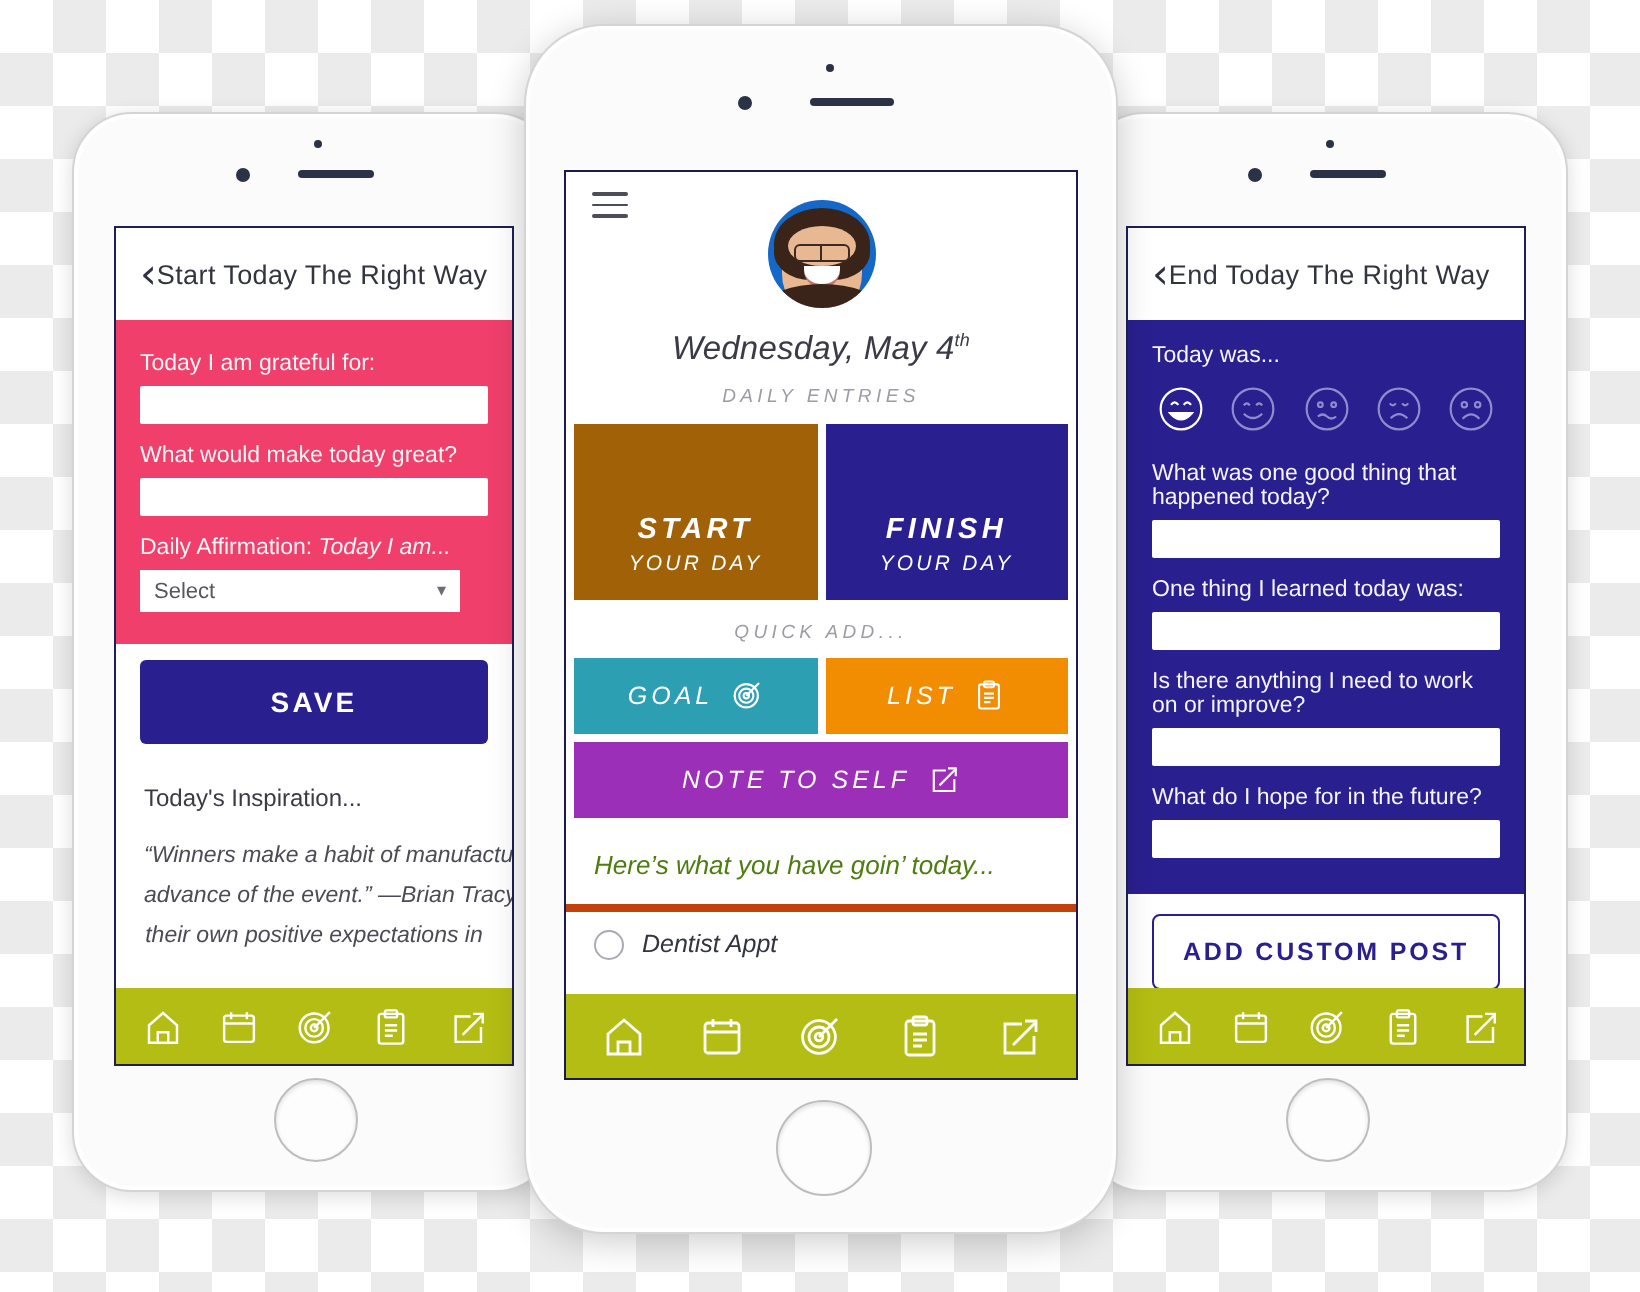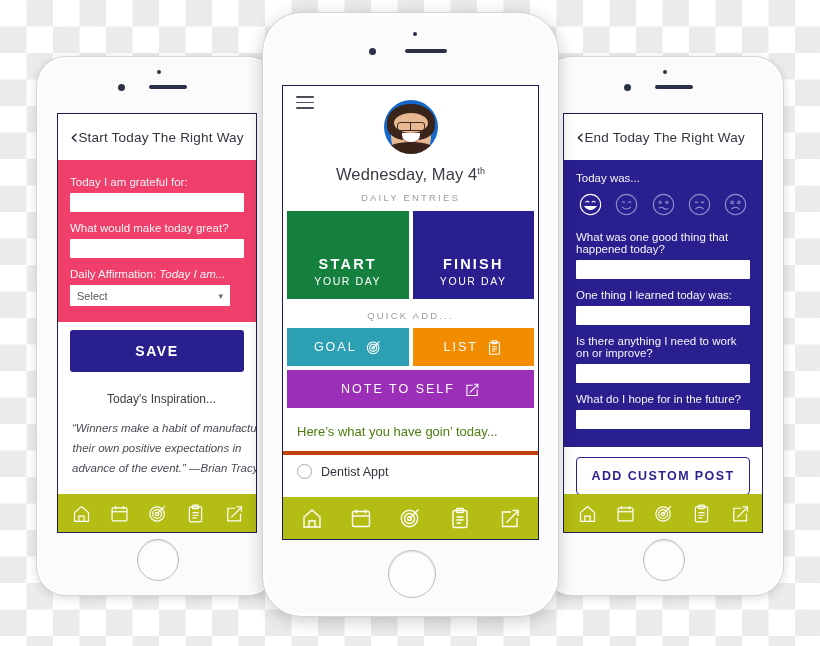--- a/index.html
+++ b/index.html
@@ -37,20 +37,21 @@
   .phone.left  { left: 36px;  top: 56px; }
   .phone.right { left: 542px; top: 56px; }
   .phone.center {
     left: 262px;
     top: 12px;
     width: 297px;
     height: 605px;
     border-radius: 40px;
     z-index: 6;
     box-shadow: 0 4px 18px rgba(0,0,0,0.20), inset 0 0 0 2px #ffffff;
+    font-style: italic;
   }
 
   .phone-topbar {
     position: absolute;
     left: 0; right: 0; top: 0;
     height: 56px;
   }
   .phone.center .phone-topbar { height: 70px; }
 
   .cam {
@@ -206,21 +207,21 @@
     background: #ffffff;
     color: #2a1f8f;
     border: 1.5px solid #2a1f8f;
     border-radius: 4px;
     font-size: 12.5px;
     letter-spacing: 1.4px;
     padding: 11px 0;
   }
 
   .inspiration { padding: 20px 14px 0 14px; }
-  .inspiration-title { font-size: 12px; color: #3a3b46; margin-bottom: 12px; margin-left: 35px; }
+  .inspiration-title { font-size: 12px; color: #3a3b46; margin-bottom: 12px; }
   .quote {
     font-style: italic;
     font-size: 11.5px;
     line-height: 1.75;
     color: #4a4b55;
     text-align: center;
     white-space: nowrap;
   }
 
   
@@ -340,21 +341,21 @@
     height: 88px;
     color: #ffffff;
     display: flex;
     flex-direction: column;
     align-items: center;
     justify-content: flex-end;
     padding-bottom: 12px;
     box-sizing: border-box;
     cursor: pointer;
   }
-  .tile.pink { background: #15803d; }
+  .tile.pink { background: #a16207; }
   .tile.navy { background: #2a1f8f; text-align: right; }
   .tile-main { font-size: 14.5px; font-weight: bold; letter-spacing: 2.2px; }
   .tile-sub  { font-size: 10.5px; letter-spacing: 1.6px; margin-top: 3px; }
 
   .quick-add {
     text-align: center;
     font-size: 9.5px;
     color: #9b9ca4;
     letter-spacing: 2.2px;
     margin: 11px 0 7px 0;
@@ -444,22 +445,22 @@
           </div>
         </div>
 
         <div style="padding:8px 12px 0 12px;">
           <button class="big-btn navy">SAVE</button>
         </div>
 
         <div class="inspiration">
           <div class="inspiration-title">Today's Inspiration...</div>
           <div class="quote">“Winners make a habit of manufacturing</div>
+          <div class="quote">advance of the event.” —Brian Tracy</div>
           <div class="quote">their own positive expectations in</div>
-          <div class="quote">advance of the event.” —Brian Tracy</div>
         </div>
       </div>
 
       <div class="bottom-nav">
         <div class="nav-ico">
           <svg viewBox="0 0 24 24" fill="none" stroke="#ffffff" stroke-width="1.4">
               <path d="M4 11 L12 4 L20 11 V21 H4 Z"></path>
               <path d="M9 21 v-6 h6 v6"></path>
             </svg>
         </div>

